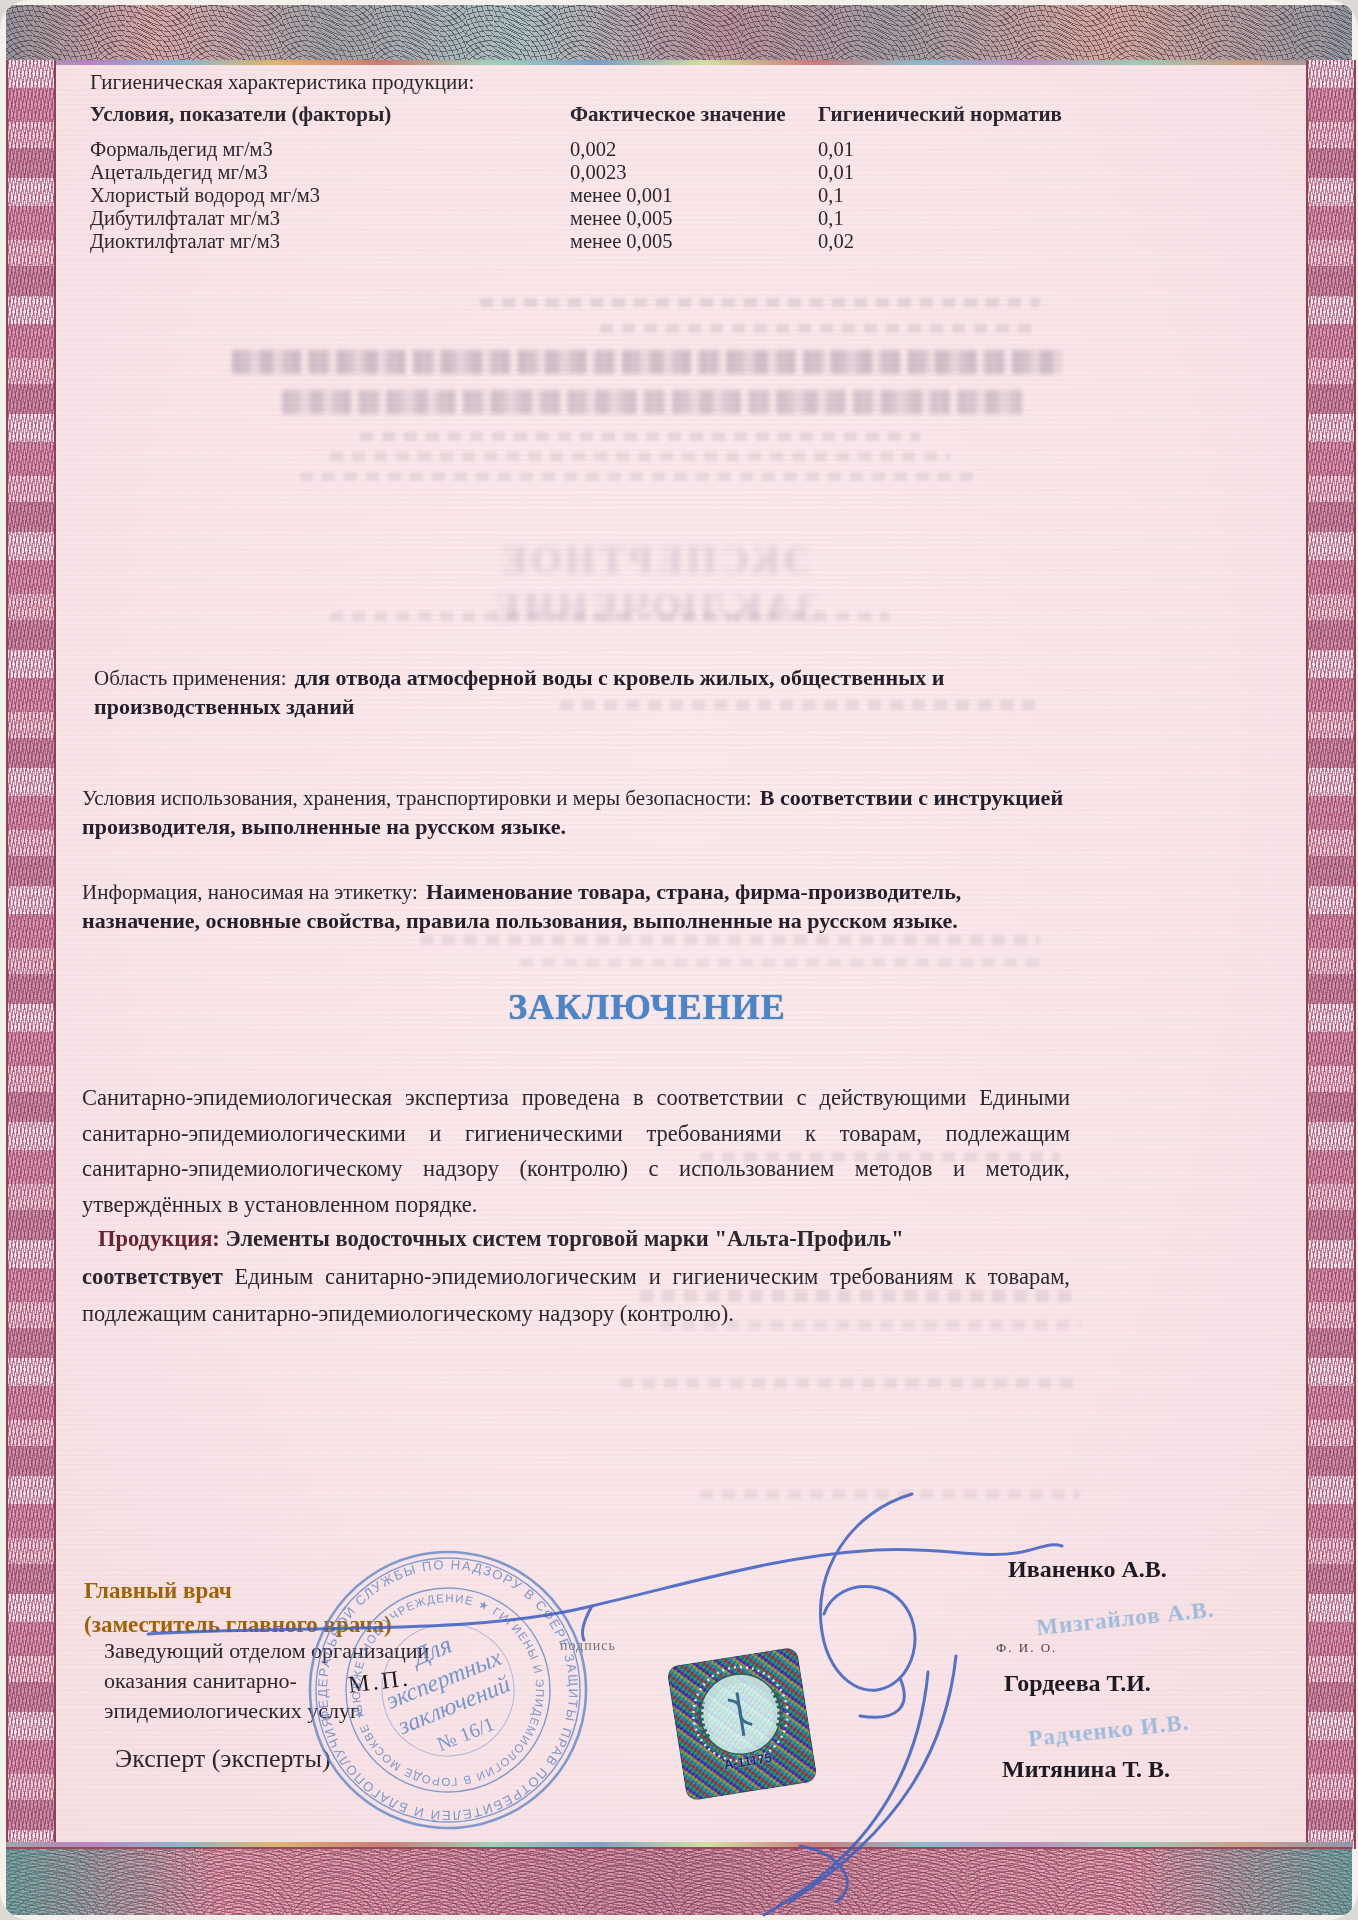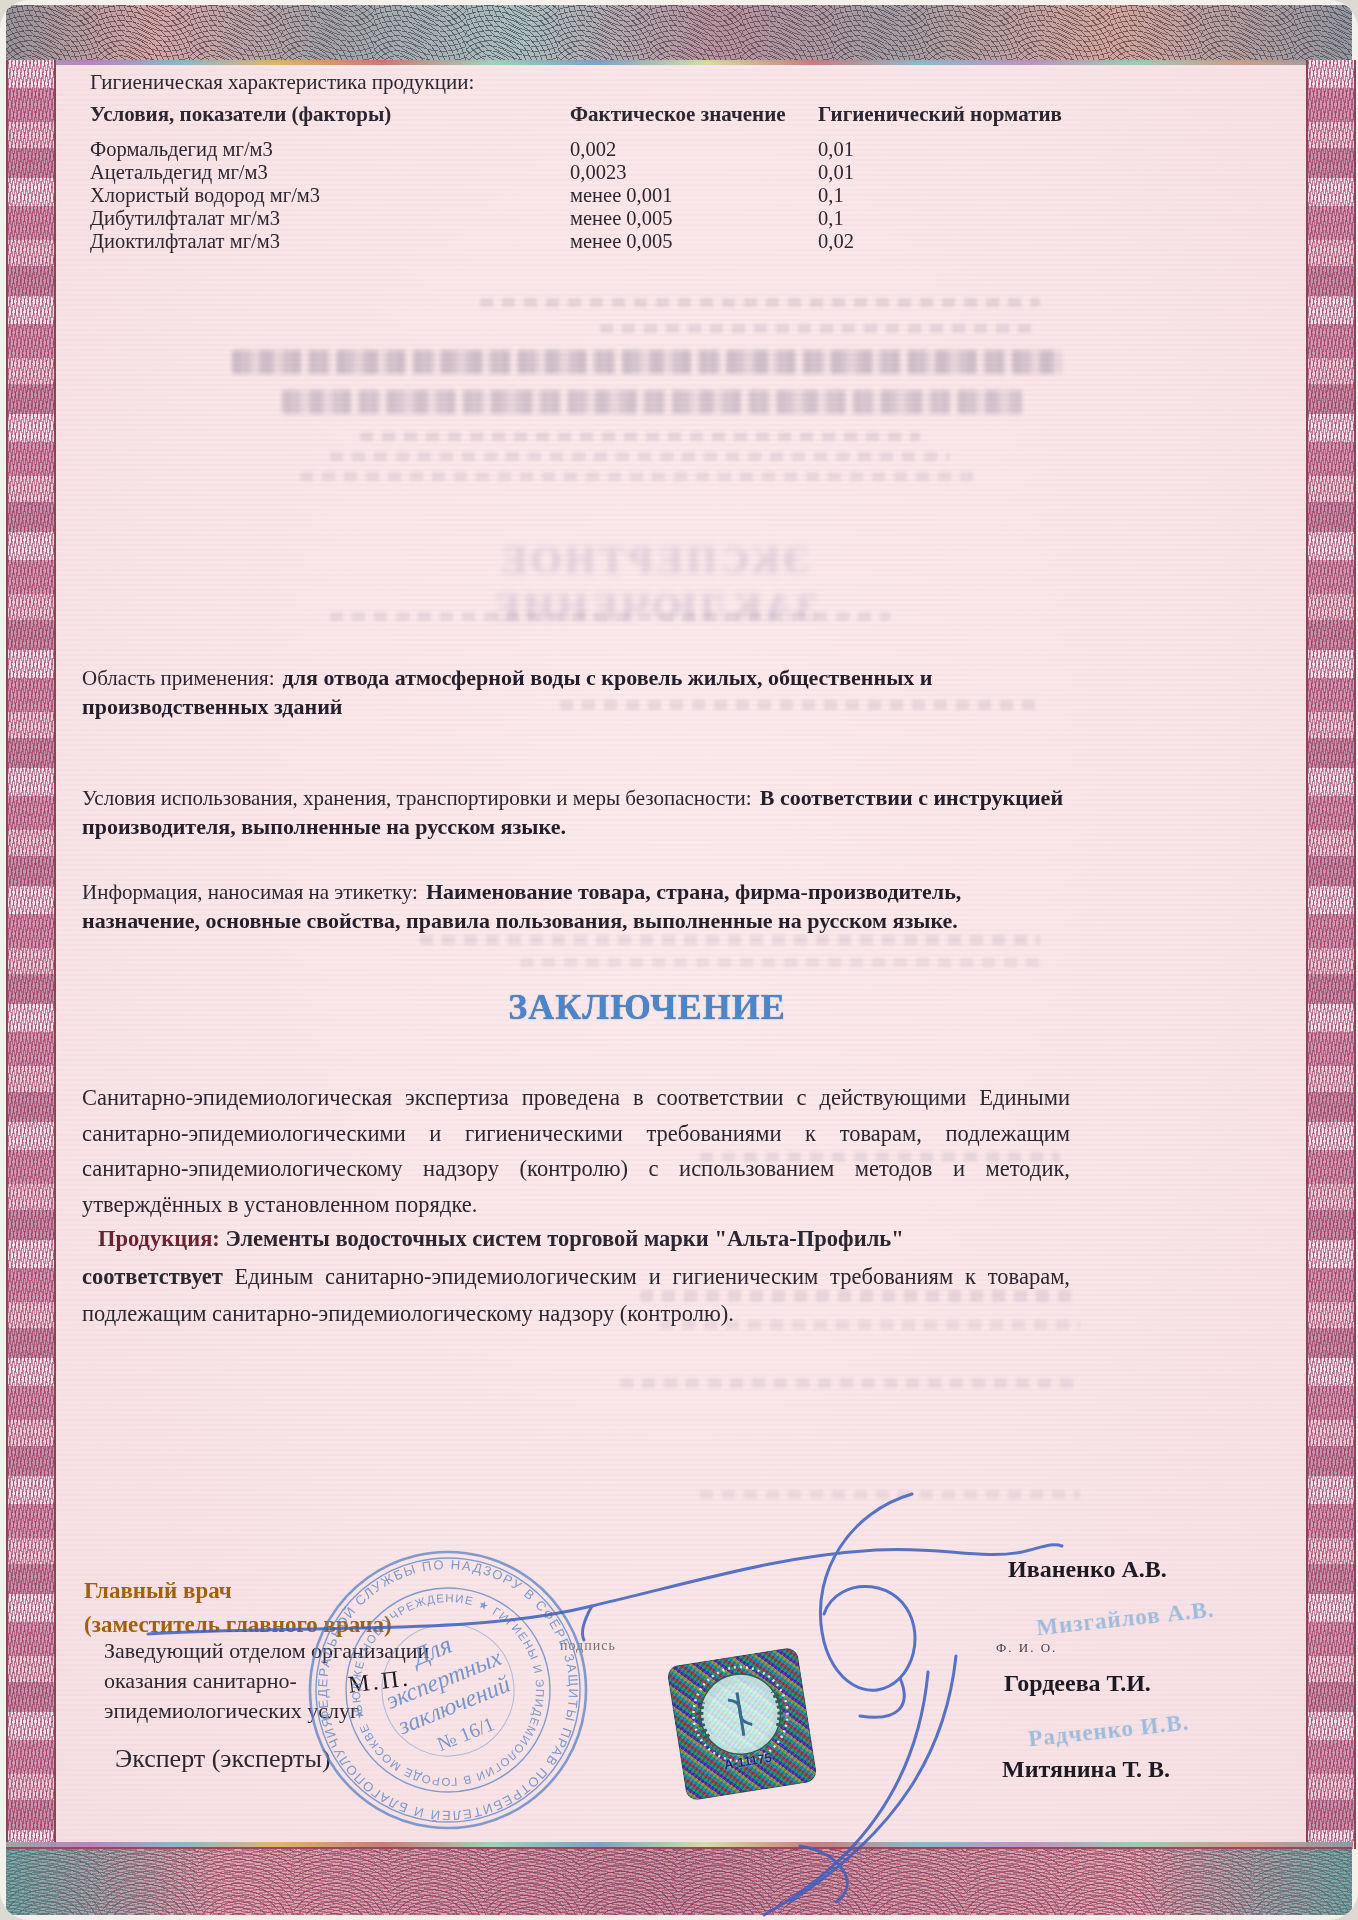--- a/index.html
+++ b/index.html
@@ -60,21 +60,21 @@
   .abs{position:absolute;}
   .hygiene-title{left:90px;top:70px;font-size:21px;}
   .table{left:90px;top:102px;width:1190px;}
   .t-head{display:flex;font-weight:bold;font-size:21px;margin-bottom:11px;}
   .t-row{display:flex;font-size:20.5px;height:23px;}
   .c1{width:480px;} .c2{width:248px;} .c3{flex:1;}
 
   .para{line-height:27px;}
   .para .lbl{font-size:21px;}
   .para .val{font-size:22px;font-weight:bold;color:#241f2b;}
-  .scope{left:82px;top:654px;width:1002px;margin-top:10px;}
+  .scope{left:94px;top:654px;width:1002px;margin-top:10px;}
   .conditions{left:82px;top:768px;width:1002px;}
   .labelinfo{left:82px;top:862px;width:1002px;}
 
   .conclusion-heading{left:0;top:986px;width:1294px;text-align:center;font-size:36px;font-weight:bold;
     letter-spacing:1px;color:#4d86c8;text-shadow:0 0 1px #2d5f9e;}
   .conclusion-text{left:82px;top:1080px;width:988px;font-size:22.5px;line-height:35.5px;
     text-align:justify;text-align-last:left;}
   .product-line{left:98px;top:1226px;width:1050px;font-size:22.5px;font-weight:bold;}
   .product-line .plabel{color:#6b2330;}
   .conforms{left:82px;top:1258px;width:988px;font-size:22.5px;line-height:37px;

